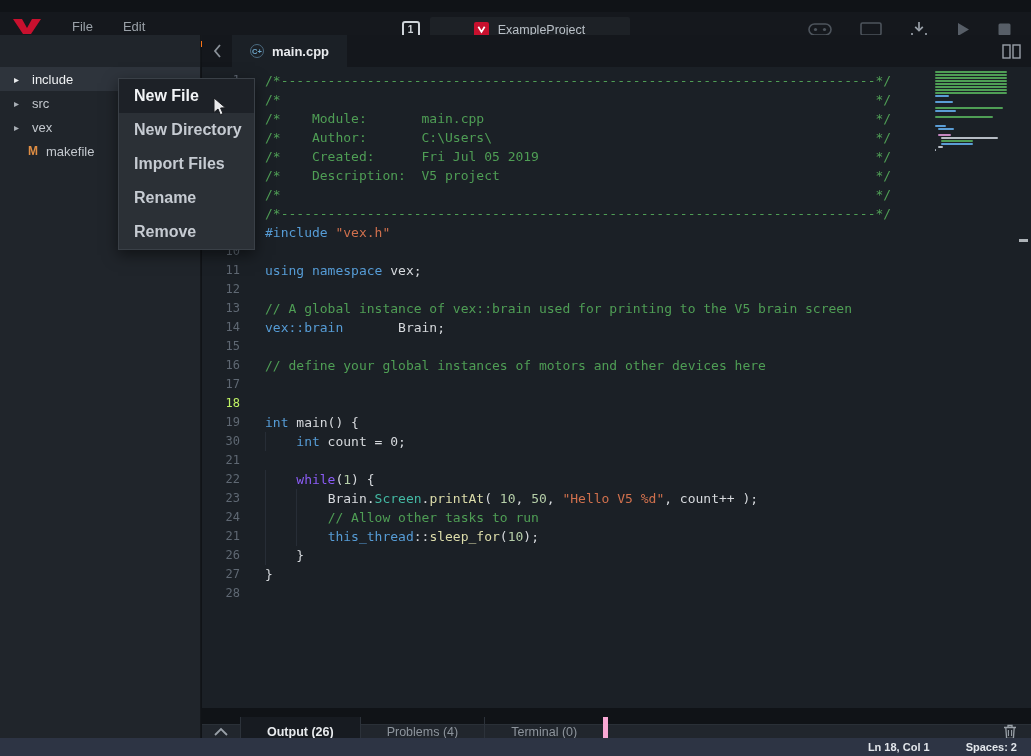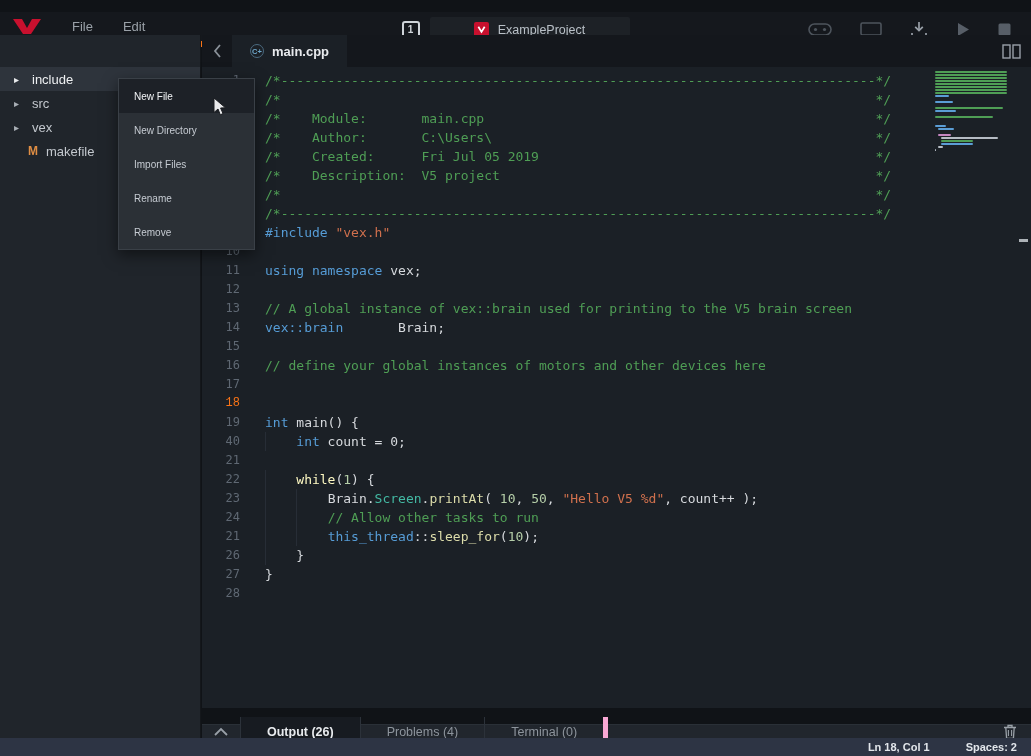--- a/index.html
+++ b/index.html
@@ -32,44 +32,44 @@
   
   .editor{position:absolute;top:35px;left:202px;right:0;bottom:48px;background:#1b2026;display:flex;flex-direction:column;}
   .tabbar{height:32px;background:#14171c;display:flex;align-items:center;flex:0 0 32px;}
   .back-btn{width:30px;display:flex;justify-content:center;cursor:pointer;}
   .tab{height:32px;background:#1b2026;display:flex;align-items:center;padding:0 18px;gap:8px;color:#e8eaed;font-size:13px;font-weight:bold;cursor:pointer;}
   .cpp-icon{width:14px;height:14px;border:1px solid #4b6a80;border-radius:50%;color:#6fa8cc;font-size:7.5px;font-weight:bold;display:flex;align-items:center;justify-content:center;}
   .split-btn{margin-left:auto;margin-right:10px;cursor:pointer;display:flex;}
   .code-area{position:relative;flex:1;overflow:hidden;padding-top:4px;font-family:"DejaVu Sans Mono",monospace;font-size:13px;line-height:19px;}
   .code-line{display:flex;height:19px;white-space:pre;}
   .line-num{flex:0 0 38px;text-align:right;color:#5f6873;font-size:12px;}
-  .line-num.current{color:#f97316;font-family:Liberation Mono, monospace;}
+  .line-num.current{color:#bef264;}
   .line-content{padding-left:25px;}
   .indent-guide{display:inline-block;box-shadow:inset 1px 0 0 #272d36;}
-  .tk-kw{color:#569cd6;} .tk-ctrl{color:#fef9c3;} .tk-type{color:#43b9a3;} .tk-fn{color:#dcdcaa;}
+  .tk-kw{color:#569cd6;} .tk-ctrl{color:#8b5cf6;} .tk-type{color:#43b9a3;} .tk-fn{color:#dcdcaa;}
   .tk-num{color:#b5cea8;} .tk-str{color:#d0704d;} .tk-cm{color:#4f9e55;} .tk-pl{color:#d6d9dd;}
   .minimap{position:absolute;top:4px;right:16px;width:80px;}
   .mm-line{height:2px;margin-bottom:1px;border-radius:1px;}
   .scroll-mark{position:absolute;right:3px;top:172px;width:9px;height:3px;background:#c7ccd1;opacity:.85;}
 
   
   .panel-bar{position:absolute;left:202px;right:0;bottom:18px;height:14px;background:#21262d;border-top:1px solid #2a3037;display:flex;align-items:center;}
   .collapse-btn{width:38px;display:flex;justify-content:center;cursor:pointer;}
   .panel-tabs{display:flex;height:30px;}
   .panel-tab{height:30px;display:flex;align-items:center;padding:0 26px;font-size:12.5px;color:#8d949c;border-left:1px solid #2c323a;cursor:pointer;}
   .panel-tab:last-child{border-right:5px solid #f9a8d4;}
   .panel-tab.active{background:#171b21;color:#e8ebee;font-weight:bold;}
   .trash-btn{margin-left:auto;margin-right:14px;display:flex;cursor:pointer;}
 
   
   .statusbar{position:absolute;left:0;right:0;bottom:0;height:18px;background:#2d3444;display:flex;align-items:center;justify-content:flex-end;gap:36px;padding-right:14px;color:#e2e6eb;font-size:11px;font-weight:bold;}
 
   
   .context-menu{position:absolute;left:118px;top:78px;width:137px;background:#2b3036;border:1px solid #3a4047;box-shadow:0 5px 14px rgba(0,0,0,.5);z-index:10;}
-  .menu-item{height:34px;display:flex;align-items:center;padding-left:15px;color:#c6cbd2;font-size:10px;font-weight:normal;cursor:pointer;}
+  .menu-item{height:34px;display:flex;align-items:center;padding-left:15px;color:#c6cbd2;font-size:16px;font-weight:bold;cursor:pointer;}
   .menu-item.hover{background:#1d2127;color:#f2f4f6;}
 
   .mouse-cursor{position:absolute;left:213px;top:97px;z-index:20;pointer-events:none;}
 </style>
 </head>
 <body>
 
 <div class="app">
 
   <div class="titlebar">
@@ -180,21 +180,21 @@
           <div class="code-line"><span class="line-num">10</span><span class="line-content"></span></div>
           <div class="code-line"><span class="line-num">11</span><span class="line-content"><span class="tk-kw">using</span><span class="tk-pl"> </span><span class="tk-kw">namespace</span><span class="tk-pl"> vex;</span></span></div>
           <div class="code-line"><span class="line-num">12</span><span class="line-content"></span></div>
           <div class="code-line"><span class="line-num">13</span><span class="line-content"><span class="tk-cm">// A global instance of vex::brain used for printing to the V5 brain screen</span></span></div>
           <div class="code-line"><span class="line-num">14</span><span class="line-content"><span class="tk-kw">vex::brain</span><span class="tk-pl">       Brain;</span></span></div>
           <div class="code-line"><span class="line-num">15</span><span class="line-content"></span></div>
           <div class="code-line"><span class="line-num">16</span><span class="line-content"><span class="tk-cm">// define your global instances of motors and other devices here</span></span></div>
           <div class="code-line"><span class="line-num">17</span><span class="line-content"></span></div>
           <div class="code-line"><span class="line-num current">18</span><span class="line-content"></span></div>
           <div class="code-line"><span class="line-num">19</span><span class="line-content"><span class="tk-kw">int</span><span class="tk-pl"> main() {</span></span></div>
-          <div class="code-line"><span class="line-num">40</span><span class="line-content"><span class="indent-guide">    </span><span class="tk-kw">int</span><span class="tk-pl"> count = 0;</span></span></div>
+          <div class="code-line"><span class="line-num">30</span><span class="line-content"><span class="indent-guide">    </span><span class="tk-kw">int</span><span class="tk-pl"> count = 0;</span></span></div>
           <div class="code-line"><span class="line-num">21</span><span class="line-content"></span></div>
           <div class="code-line"><span class="line-num">22</span><span class="line-content"><span class="indent-guide">    </span><span class="tk-ctrl">while</span><span class="tk-pl">(</span><span class="tk-num">1</span><span class="tk-pl">) {</span></span></div>
           <div class="code-line"><span class="line-num">23</span><span class="line-content"><span class="indent-guide">    </span><span class="indent-guide">    </span><span class="tk-pl">Brain.</span><span class="tk-type">Screen</span><span class="tk-pl">.</span><span class="tk-fn">printAt</span><span class="tk-pl">( </span><span class="tk-num">10</span><span class="tk-pl">, </span><span class="tk-num">50</span><span class="tk-pl">, </span><span class="tk-str">"Hello V5 %d"</span><span class="tk-pl">, count++ );</span></span></div>
           <div class="code-line"><span class="line-num">24</span><span class="line-content"><span class="indent-guide">    </span><span class="indent-guide">    </span><span class="tk-cm">// Allow other tasks to run</span></span></div>
           <div class="code-line"><span class="line-num">21</span><span class="line-content"><span class="indent-guide">    </span><span class="indent-guide">    </span><span class="tk-kw">this_thread</span><span class="tk-pl">::</span><span class="tk-fn">sleep_for</span><span class="tk-pl">(</span><span class="tk-num">10</span><span class="tk-pl">);</span></span></div>
           <div class="code-line"><span class="line-num">26</span><span class="line-content"><span class="indent-guide">    </span><span class="tk-pl">}</span></span></div>
           <div class="code-line"><span class="line-num">27</span><span class="line-content"><span class="tk-pl">}</span></span></div>
           <div class="code-line"><span class="line-num">28</span><span class="line-content"></span></div>
         </div>
       <div class="minimap">

